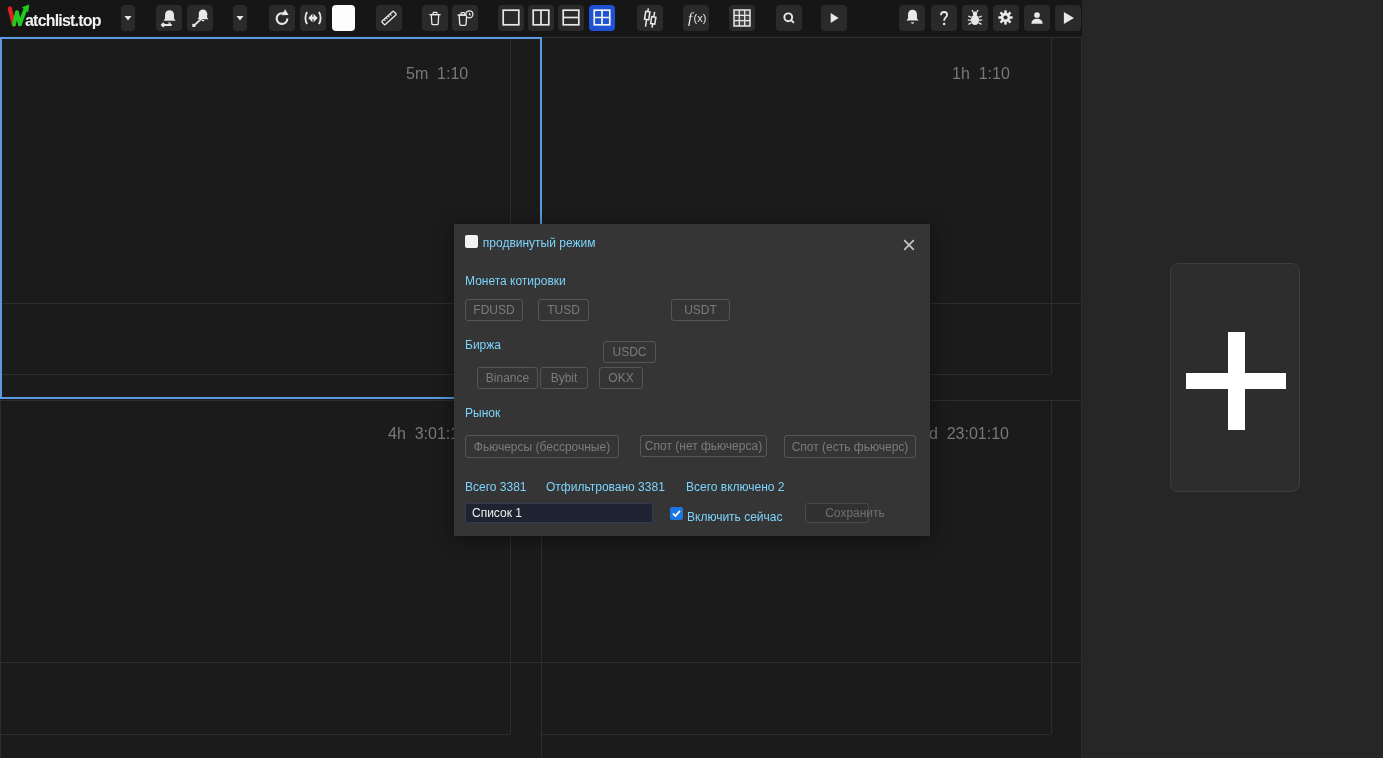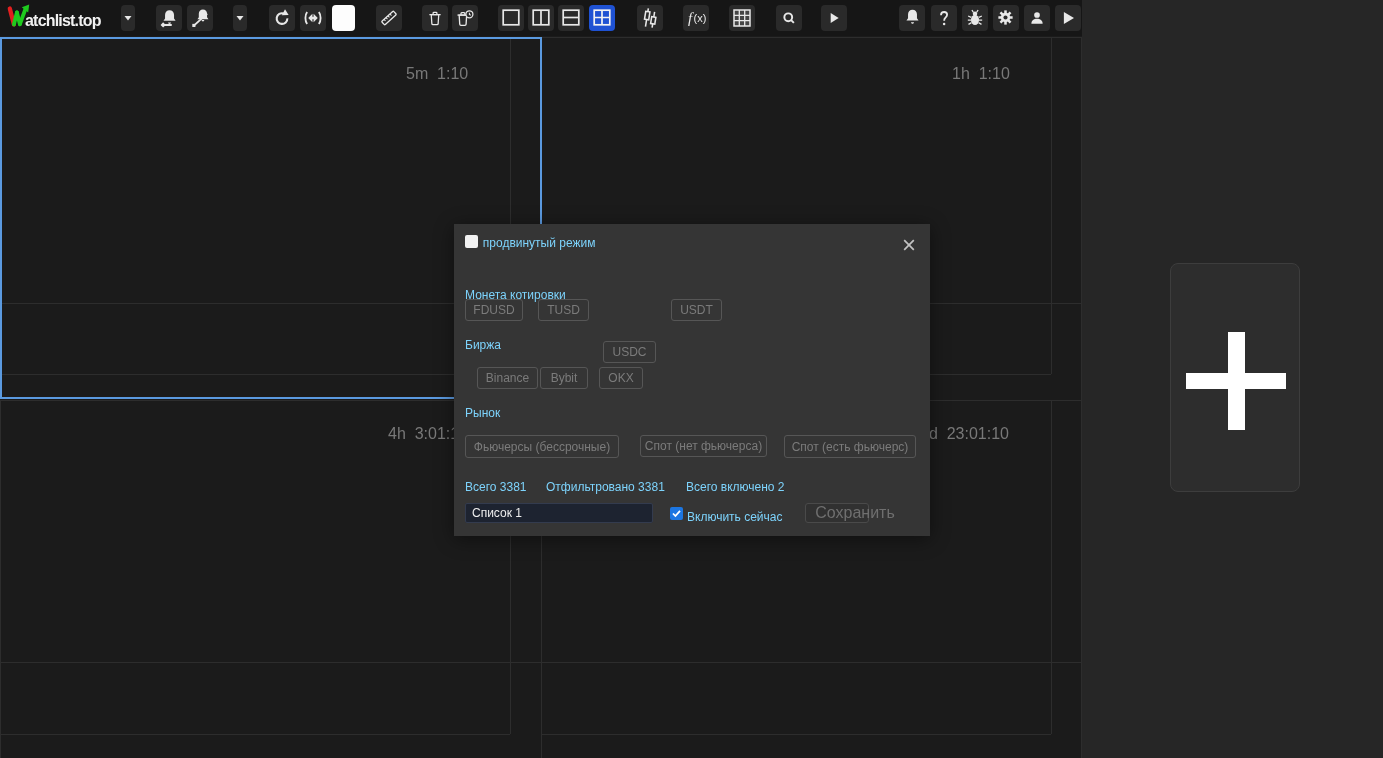--- a/index.html
+++ b/index.html
@@ -267,44 +267,44 @@
   </div>
 
   <div id="modal">
     <div class="cb" style="left:10.5px; top:11.4px;"></div>
     <div class="lbl" style="left:28.8px; top:11.7px;">продвинутый режим</div>
     <div id="closex">
       <svg width="12" height="12" viewBox="0 0 12 12">
           <path d="M1.2 1.2 L10.8 10.8 M10.8 1.2 L1.2 10.8" stroke="#c3c3c3" stroke-width="1.7"></path>
         </svg>
     </div>
-    <div class="lbl" style="top:64px;">Монета котировки</div>
+    <div class="lbl" style="top:50px;">Монета котировки</div>
     <div class="mbtn" style="left:11px;  top:75px; width:58px;">FDUSD</div>
     <div class="mbtn" style="left:84px;  top:75px; width:51px;">TUSD</div>
     <div class="mbtn" style="left:149px; top:75px; width:53px;margin-top:42px;">USDC</div>
-    <div class="mbtn" style="left:217px; top:75px; width:51px;">USDT</div>
+    <div class="mbtn" style="left:217px; top:75px; width:59px;">USDT</div>
     <div class="lbl" style="top:114.1px;">Биржа</div>
     <div class="mbtn" style="left:23px;  top:143px; width:61px;">Binance</div>
     <div class="mbtn" style="left:86px;  top:143px; width:48px;">Bybit</div>
     <div class="mbtn" style="left:145px; top:143px; width:44px;">OKX</div>
     <div class="lbl" style="top:182.1px;">Рынок</div>
     <div class="mbtn" style="left:11px;  top:211.4px; width:154px; height:22.5px;">Фьючерсы (бессрочные)</div>
     <div class="mbtn" style="left:186px; top:211.4px; width:127px; height:22px;">Спот (нет фьючерса)</div>
     <div class="mbtn" style="left:330px; top:211.4px; width:132px; height:22.5px;">Спот (есть фьючерс)</div>
     <div class="lbl" style="top:256.1px;">Всего 3381</div>
     <div class="lbl" style="left:92px; top:256.1px;">Отфильтровано 3381</div>
     <div class="lbl" style="left:232px; top:256.1px;">Всего включено 2</div>
     <input id="listinput" style="position: absolute; left: 11px; top: 279px; width: 188px; height: 19.5px; background: rgb(29, 35, 48); border: 1px solid rgb(51, 59, 78); border-radius: 2px; color: rgb(238, 238, 238); font-size: 12px; font-family: &quot;Liberation Sans&quot;, sans-serif; padding: 0px 6px;" value="Список 1">
     <div class="cbchk" style="left:215.5px; top:282.5px;">
       <svg width="11" height="11" viewBox="0 0 11 11">
           <path d="M2 5.5 L4.4 8 L9 2.8" stroke="#fff" stroke-width="1.8" fill="none"></path>
         </svg>
     </div>
     <div class="lbl" style="left:233px; top:286px;">Включить сейчас</div>
-    <div class="mbtn" style="left:351px; top:279px; width:64px; height:19.5px; color:#6f6f6f; border-color:#4a4a4a; font-size:16px; background:#313131;padding-left:36px;">Сохранить</div>
+    <div class="mbtn" style="left:351px; top:279px; width:64px; height:19.5px; color:#6f6f6f; border-color:#4a4a4a; font-size:12px; background:#313131;padding-left:36px;">Сохранить</div>
   </div>
 
   <div id="sidebar">
     <div id="plusbox">
       <div class="plusv"></div>
       <div class="plush"></div>
     </div>
   </div>
 
 </div>

